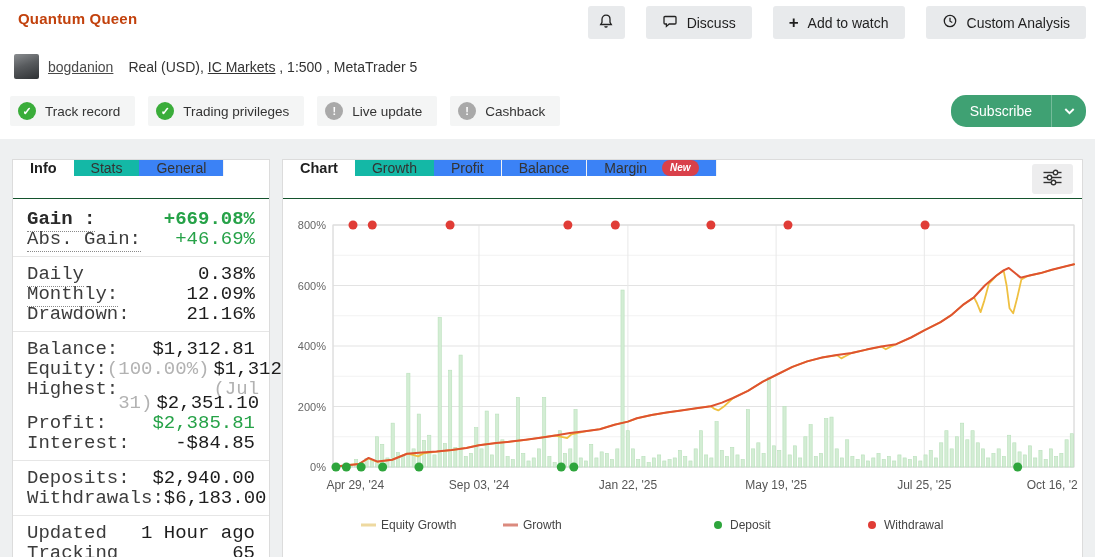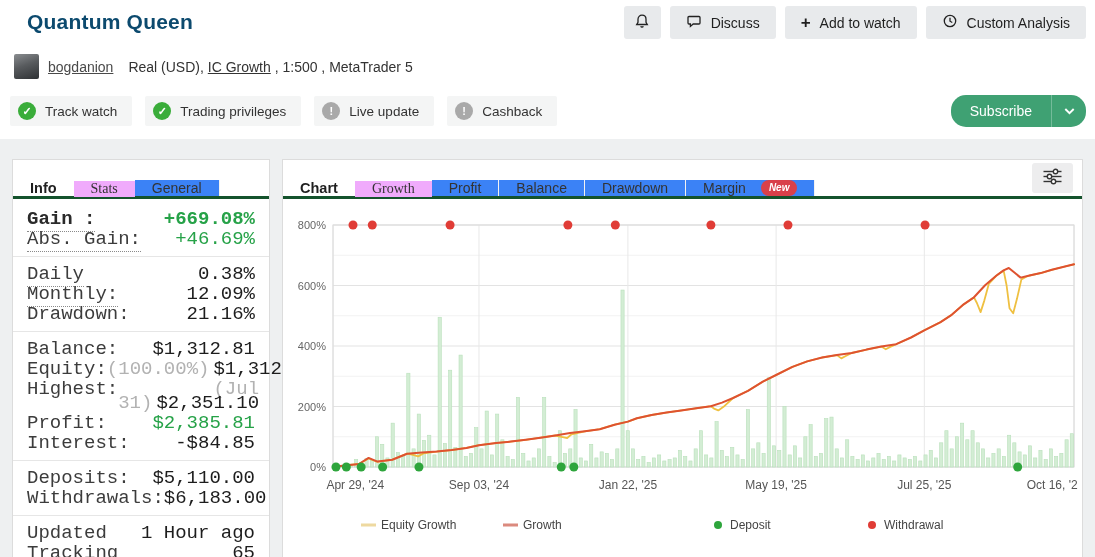--- a/index.html
+++ b/index.html
@@ -6,22 +6,22 @@
   html,body { margin:0; padding:0; }
   body {
     width:1095px; height:557px; overflow:hidden;
     background:#eef0f1;
     font-family:"Liberation Sans", sans-serif;
     color:#222;
   }
   
   .header { background:#fff; padding:6px 9px 12px 18px; }
   .header-top { display:flex; justify-content:space-between; align-items:flex-start; }
-  .page-title { font-size:21px; font-weight:bold; color:#0c4a6e; margin:4px 0 0 9px; letter-spacing:.2px; }
-  .header-actions { display:flex; gap:9px; }
+  .page-title { font-size:15px; font-weight:bold; color:#c2410c; margin:4px 0 0 0; letter-spacing:.2px; }
+  .header-actions { display:flex; gap:21px; }
   .action-btn {
     display:flex; align-items:center; gap:9px;
     background:#e8eaec; border:none; border-radius:3px;
     height:33px; padding:0 16px; font-size:14px; color:#1f1f1f;
     font-family:inherit; cursor:pointer;
   }
   .action-btn.icon-only { width:37px; padding:0; justify-content:center; }
   .plus-glyph { font-size:17px; font-weight:bold; line-height:1; }
   .header-account { display:flex; align-items:center; gap:9px; margin:15px 0 0 -4px; font-size:14px; color:#333;text-align:right; }
   .avatar { width:25px; height:25px; border-radius:2px; flex:none;
@@ -39,26 +39,26 @@
   .subscribe-btn { margin-left:auto; display:flex; align-items:stretch; background:#3fa173;
     border-radius:15px; color:#fff; overflow:hidden; height:32px; cursor:pointer; }
   .subscribe-main { padding:0 19px; font-size:14px; display:flex; align-items:center; }
   .subscribe-caret { width:35px; border-left:1px solid rgba(255,255,255,.28);
     display:flex; align-items:center; justify-content:center; }
   
   .content { display:flex; gap:12px; padding:20px 12px 0 12px; align-items:flex-start; }
   .panel { background:#fff; border:1px solid #dcdcdc; }
   .info-panel  { width:258px; height:403px; flex:none; }
   .chart-panel { flex:1; height:401px; }
-  .tab-row { display:flex; align-items:flex-end; height:39px; border-bottom:3px solid #14532d; }
+  .tab-row { display:flex; align-items:flex-start; height:39px; border-bottom:1px solid #14532d; }
   .panel-title { font-weight:bold; font-size:14.5px; color:#1f1f1f;
     display:flex; align-items:center; padding:0 17px; }
   .tab { display:flex; align-items:center; padding:0 17px; font-size:14px; color:#333;
     background:#3b82f6; border-right:1px solid #f2f2f2; cursor:pointer; white-space:nowrap; }
-  .tab.active { background:#f0abfc; margin-bottom:-1px; border-right:none;font-family:Liberation Serif, serif; }
+  .tab.active { background:#14b8a6; margin-bottom:-1px; border-right:none; }
   .tab-badge { font-size:10px; font-style:italic; font-weight:bold; color:#fff;
     background:#d9404a; border-radius:9px; padding:2px 8px 3px 8px; margin-left:15px; }
   .filter-btn { margin-left:auto; align-self:center; margin-right:9px;
     background:#ededee; border:none; border-radius:3px; width:41px; height:30px;
     display:flex; align-items:center; justify-content:center; cursor:pointer; }
   
   .stats { font-size:19px; padding-top:3px;font-family:Liberation Mono, monospace; }
   .stat-group { padding:7px 0; border-bottom:1px solid #e6e6e6; }
   .stat-group:last-child { border-bottom:none; }
   .stat-row { display:flex; justify-content:space-between; align-items:baseline;
@@ -110,28 +110,28 @@
               </svg>
           </span>
           <span>Custom Analysis</span>
         </button>
       </div>
     </div>
 
     <div class="header-account">
       <span class="avatar"></span>
       <a class="username">bogdanion</a>
-      <span class="account-details"><span>Real (USD), </span><a class="broker-link">IC Growth</a><span> , 1:500 , MetaTrader 5</span></span>
+      <span class="account-details"><span>Real (USD), </span><a class="broker-link">IC Markets</a><span> , 1:500 , MetaTrader 5</span></span>
     </div>
 
     <div class="header-badges">
 
       <div class="badge">
           <span class="badge-icon ok">✓</span>
-          <span>Track watch</span>
+          <span>Track record</span>
         </div>
         <div class="badge">
           <span class="badge-icon ok">✓</span>
           <span>Trading privileges</span>
         </div>
         <div class="badge">
           <span class="badge-icon off">!</span>
           <span>Live update</span>
         </div>
         <div class="badge">
@@ -206,21 +206,21 @@
               <span class="stat-value green">$2,385.81</span>
             </div>
             <div class="stat-row">
               <span class="stat-label">Interest:</span>
               <span class="stat-value">-$84.85</span>
             </div>
           </div>
           <div class="stat-group">
             <div class="stat-row">
               <span class="stat-label">Deposits:</span>
-              <span class="stat-value">$5,110.00</span>
+              <span class="stat-value">$2,940.00</span>
             </div>
             <div class="stat-row">
               <span class="stat-label">Withdrawals:</span>
               <span class="stat-value">$6,183.00</span>
             </div>
           </div>
           <div class="stat-group">
             <div class="stat-row">
               <span class="stat-label">Updated</span>
               <span class="stat-value">1 Hour ago</span>
@@ -238,23 +238,20 @@
         <span class="panel-title">Chart</span>
 
         <div class="tab active">
             <span>Growth</span>
           </div>
           <div class="tab">
             <span>Profit</span>
           </div>
           <div class="tab">
             <span>Balance</span>
-          </div>
-          <div class="tab">
-            <span>Drawdown</span>
           </div>
           <div class="tab">
             <span>Margin</span>
             <span class="tab-badge">New</span>
           </div>
           <button class="filter-btn">
           <span>
             <svg width="21" height="17" viewBox="0 0 21 17">
               <g stroke="#333" stroke-width="1.4" fill="#fff">
                 <line x1="1.5" y1="3.5" x2="19.5" y2="3.5"></line>

